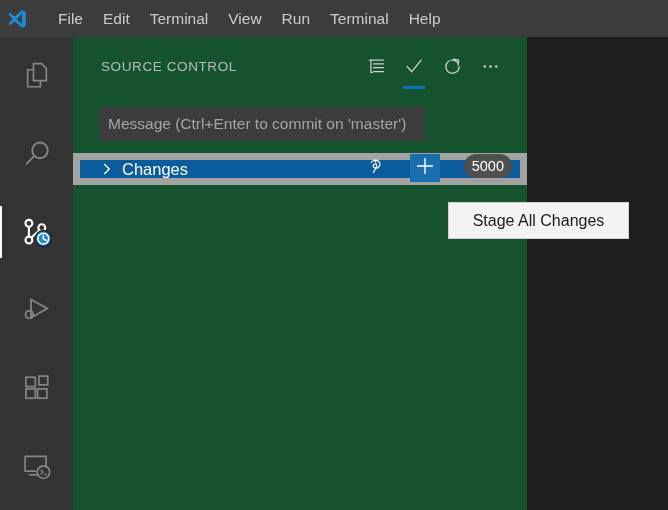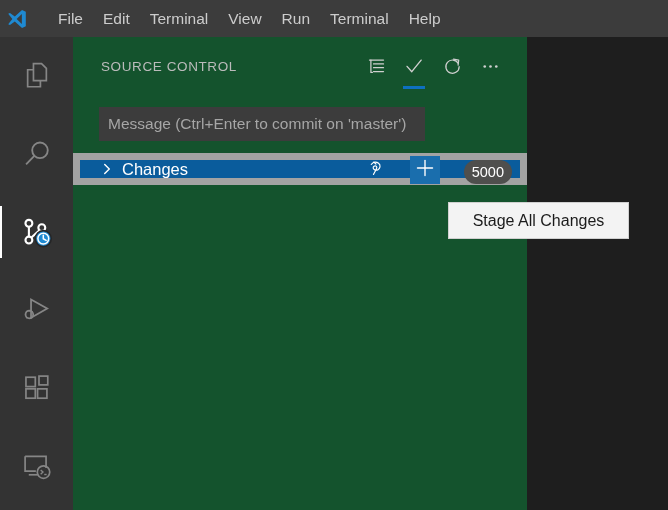--- a/index.html
+++ b/index.html
@@ -158,21 +158,21 @@
   }
   #changes-label {
     color: #ffffff;
     font-size: 16.5px;
     margin-left: 4px;
     white-space: nowrap;
   }
   #changes-actions {
     margin-left: auto;
     display: flex;
-    align-items: flex-end;
+    align-items: flex-start;
     height: 30px;
     padding-right: 8px;
     gap: 18px;
   }
   .row-action {
     width: 30px; height: 28px;
     display: flex; align-items: center; justify-content: center;
     cursor: pointer;
   }
   .row-action.hovered { background: #1a6ead; }

